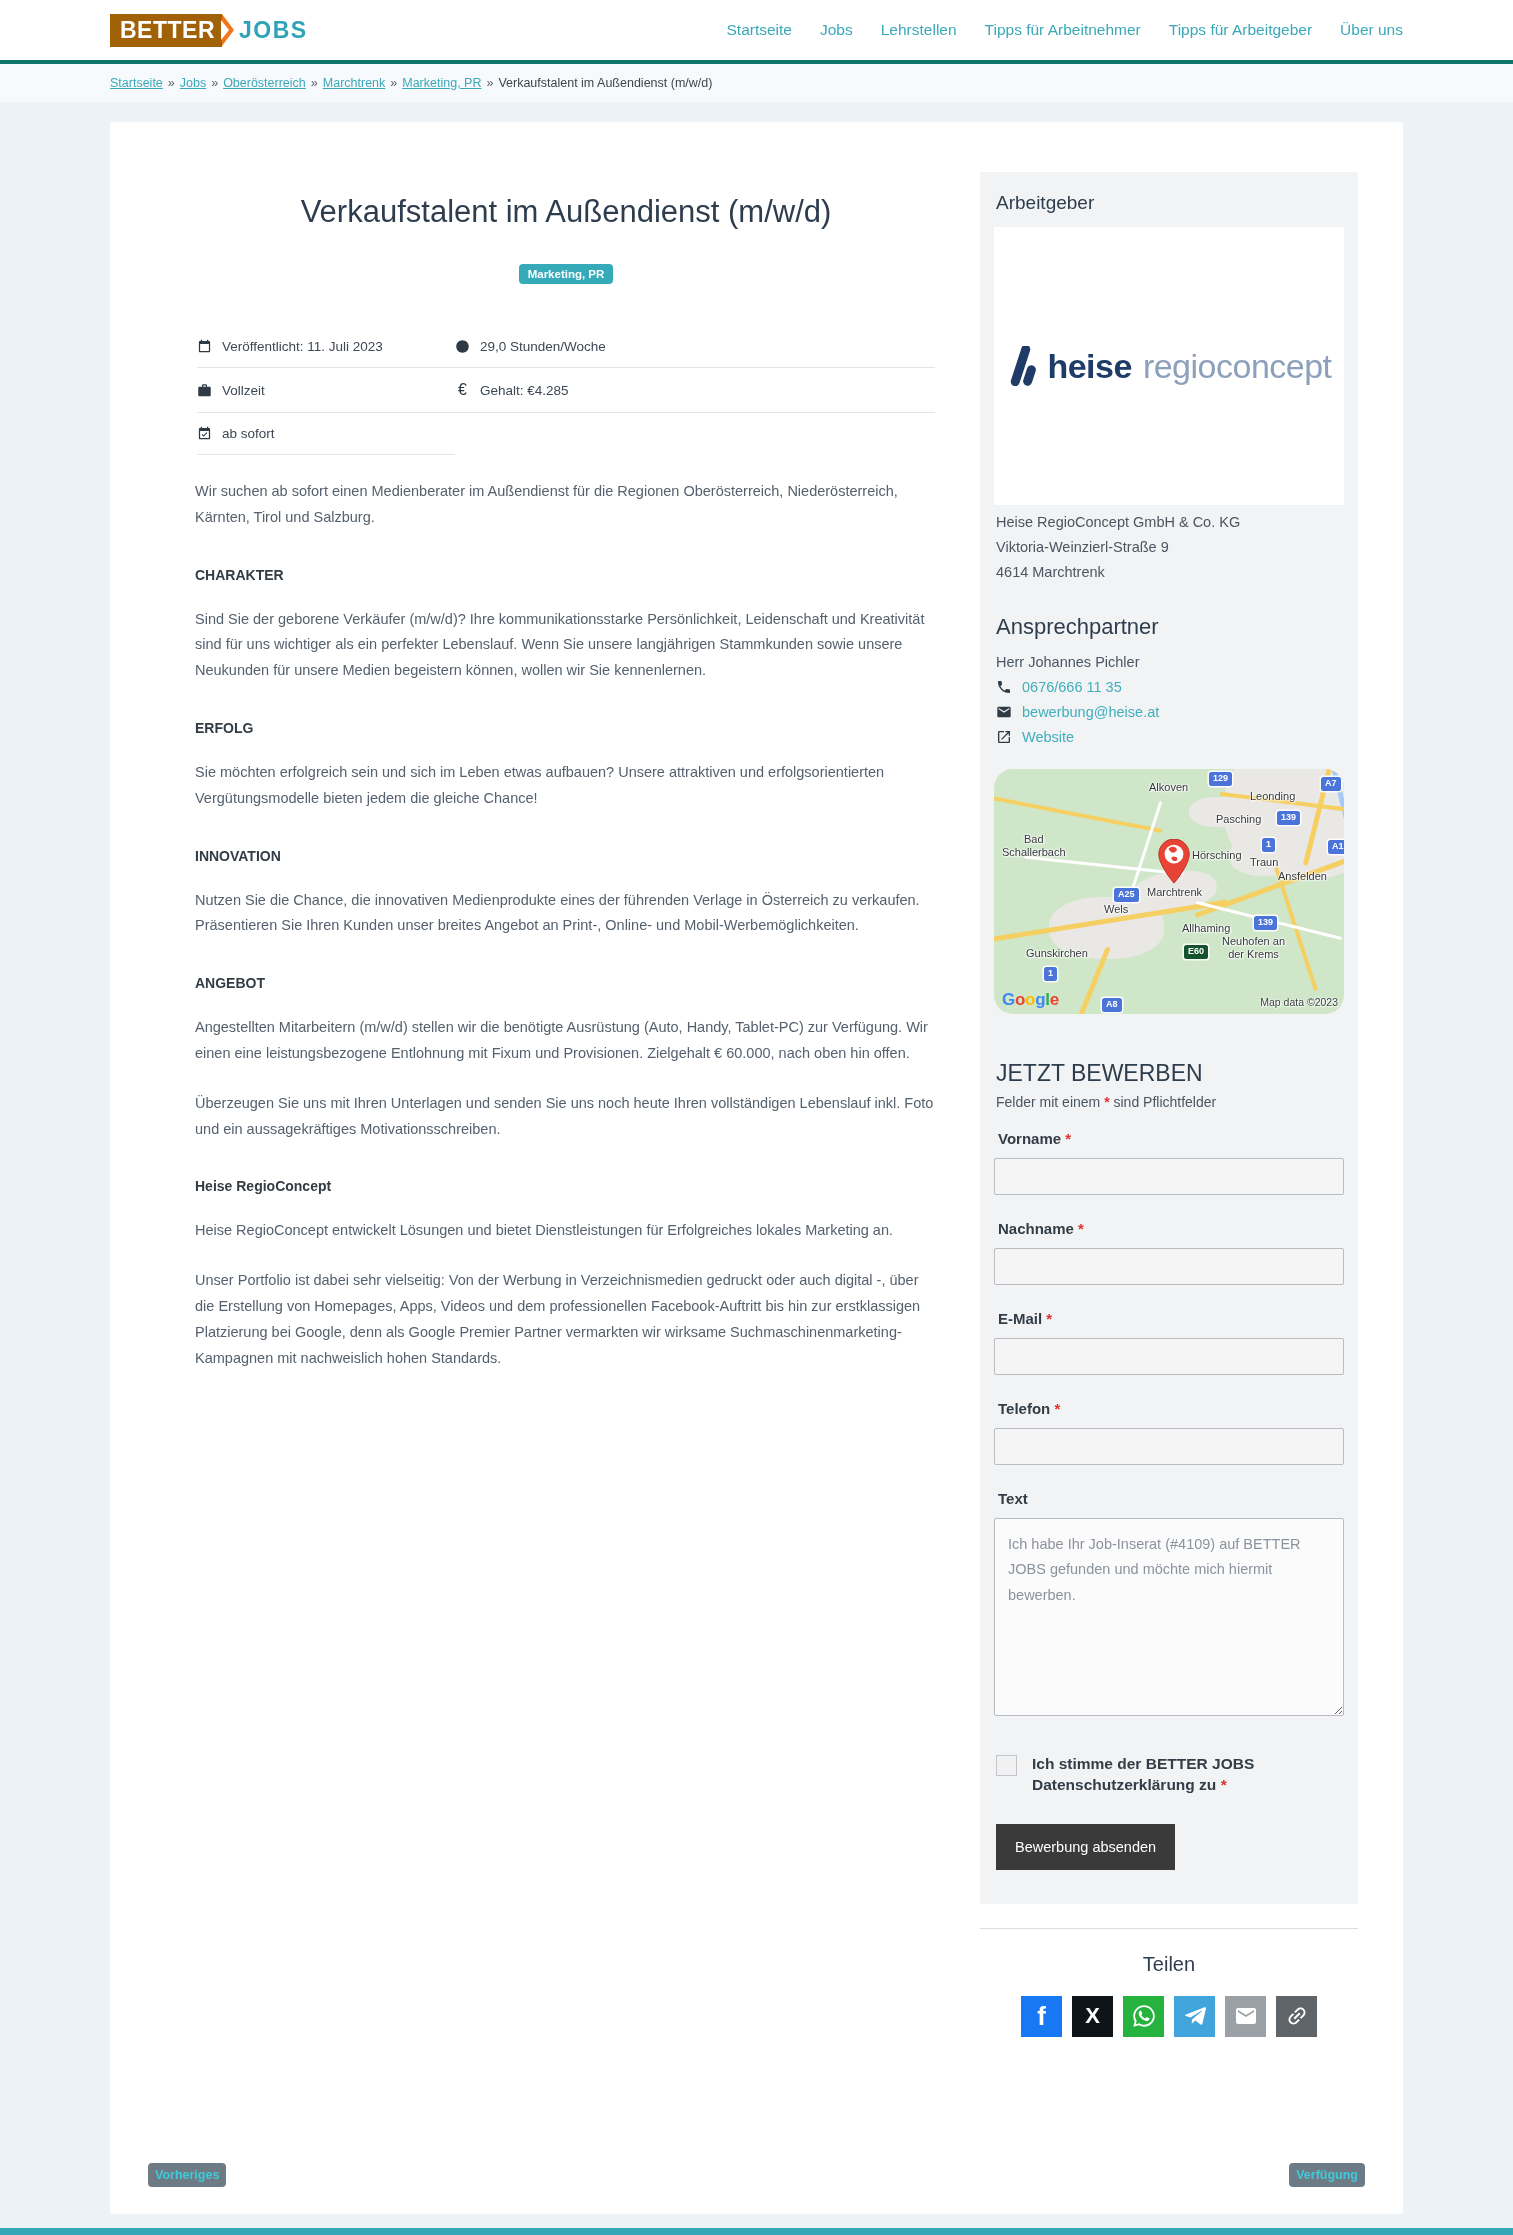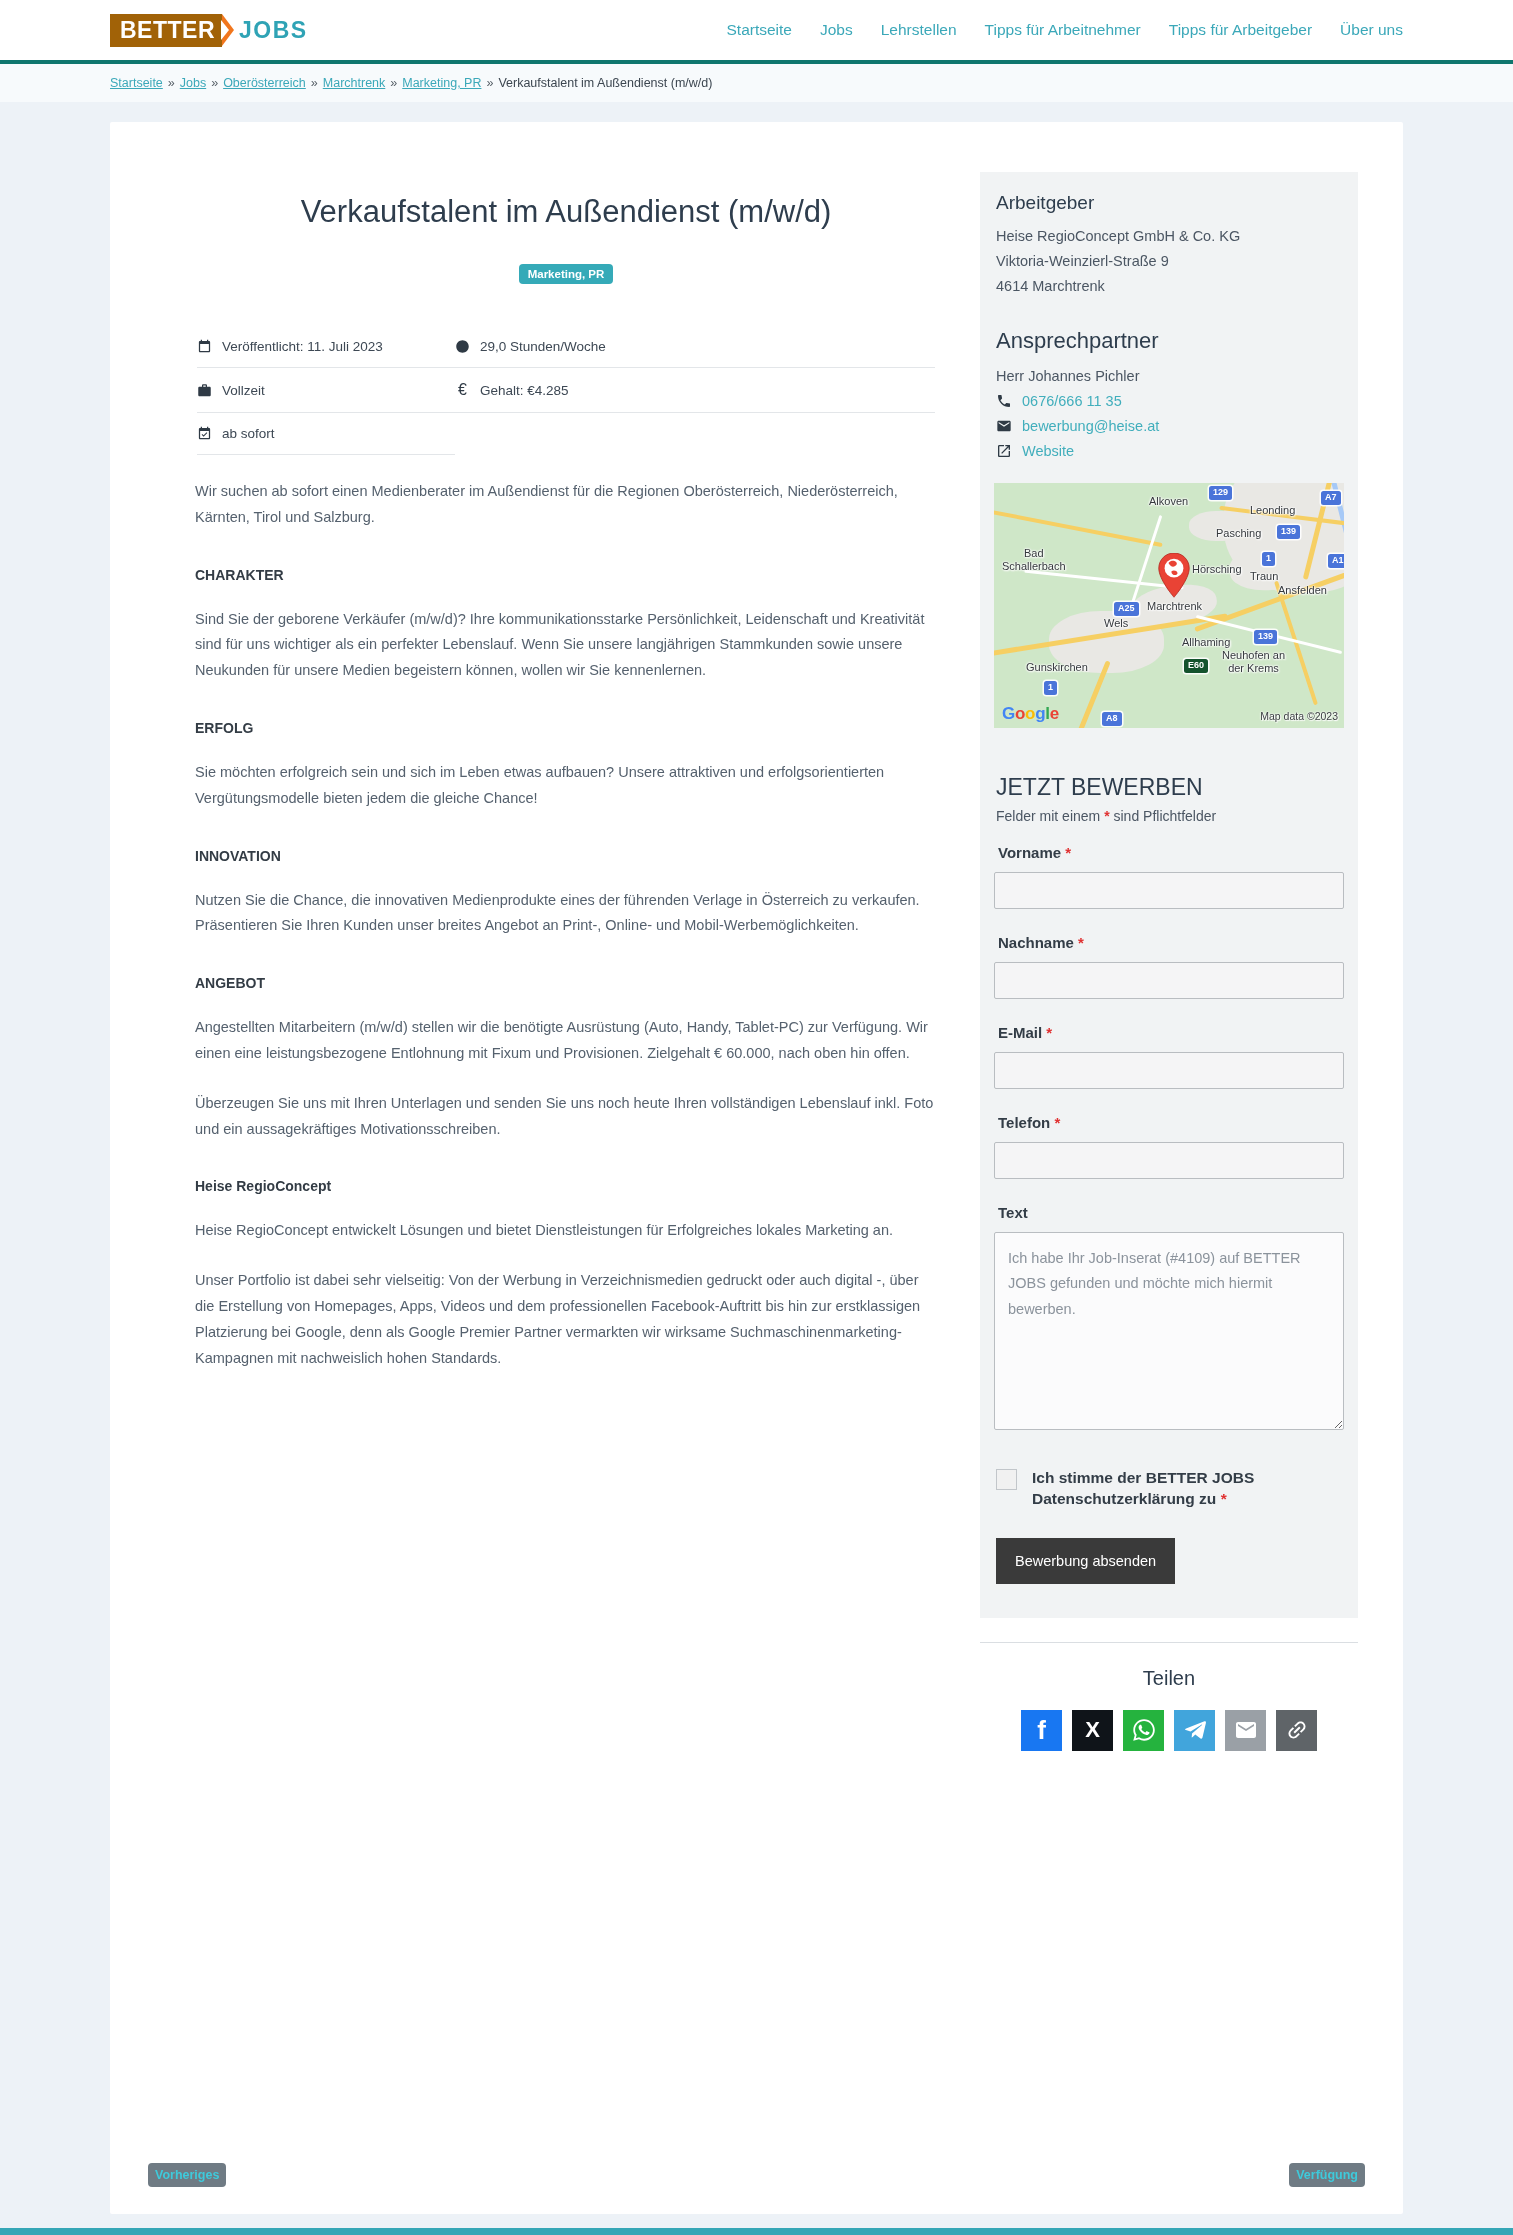--- a/index.html
+++ b/index.html
@@ -49,21 +49,21 @@
   .logo-box { background:#fff; height:278px; display:flex; align-items:center; justify-content:center; gap:11px; }
   .heise-dark { color:#1f3c68; font-weight:bold; font-size:34px; letter-spacing:-.5px; }
   .heise-light { color:#8ca0bc; font-size:34px; letter-spacing:-.5px; }
   .addr-line { font-size:14.5px; color:#4b5663; margin:9px 0 0 2px; }
   .addr-line:first-of-type { margin-top:14px; }
   .h-ansprech { font-size:22px; margin:34px 0 14px 2px; }
   .contact-line { display:flex; align-items:center; gap:10px; font-size:14.5px; color:#4b5663; margin:9px 0 0 2px; }
   .contact-line a { color:#41aebc; text-decoration:none; }
 
   
-  .map { position:relative; width:100%; height:245px; background:#cfe7c8; overflow:hidden; margin-top:24px; cursor:pointer; }
+  .map { position:relative; width:100%; height:245px; background:#cfe7c8; overflow:hidden; margin-top:24px; cursor:pointer;border-radius:19px; }
   .patch { position:absolute; background:#e9e8e4; border-radius:45%; }
   .road { position:absolute; background:#f6cf63; border-radius:3px; }
   .road-w { position:absolute; background:#ffffff; border-radius:2px; }
   .river { position:absolute; background:#a6c9f7; border-radius:2px; }
   .map-label { position:absolute; font-size:11px; color:#34383c; line-height:1.15; text-align:center; white-space:pre-line;
                text-shadow:0 0 2px #fff,0 0 2px #fff,0 0 3px #fff,1px 1px 2px #fff; }
   .shield { position:absolute; background:#4a74d9; color:#fff; font-size:9px; font-weight:bold; padding:1px 4px 2px; border-radius:2.5px; box-shadow:0 0 0 1.5px rgba(255,255,255,.9); line-height:1.2; }
   .shield.green { background:#14532d; }
   .gpin { position:absolute; left:163px; top:70px; }
   .google-logo { position:absolute; left:8px; bottom:4px; font-size:17px; font-weight:bold; letter-spacing:-.3px; }
@@ -184,20 +184,28 @@
 
           <h3 class="section-heading">Heise RegioConcept</h3>
           <p class="body-par">Heise RegioConcept entwickelt Lösungen und bietet Dienstleistungen für Erfolgreiches lokales Marketing an.</p>
           <p class="body-par">Unser Portfolio ist dabei sehr vielseitig: Von der Werbung in Verzeichnismedien gedruckt oder auch digital -, über die Erstellung von Homepages, Apps, Videos und dem professionellen Facebook-Auftritt bis hin zur erstklassigen Platzierung bei Google, denn als Google Premier Partner vermarkten wir wirksame Suchmaschinenmarketing-Kampagnen mit nachweislich hohen Standards.</p>
         </div>
 
         <aside class="sidebar">
           <div class="side-panel">
             <h2 class="side-h h-arbeitgeber">Arbeitgeber</h2>
 
+            <div class="logo-box">
+              <svg width="30" height="40" viewBox="0 0 30 40">
+                <rect x="10" y="-2" width="9" height="43" rx="4.5" transform="rotate(18 14.5 19.5)" fill="#1f3c68"></rect>
+                <rect x="19" y="19" width="9" height="21" rx="4.5" transform="rotate(18 23.5 29.5)" fill="#1f3c68"></rect>
+              </svg>
+              <span class="heise-dark">heise</span>
+              <span class="heise-light">regioconcept</span>
+            </div>
 
             <div class="addr-line">Heise RegioConcept GmbH &amp; Co. KG</div>
             <div class="addr-line">Viktoria-Weinzierl-Straße 9</div>
             <div class="addr-line">4614 Marchtrenk</div>
 
             <h2 class="side-h h-ansprech">Ansprechpartner</h2>
             <div class="contact-line">
                 <span>Herr Johannes Pichler</span>
               </div>
             <div class="contact-line">

